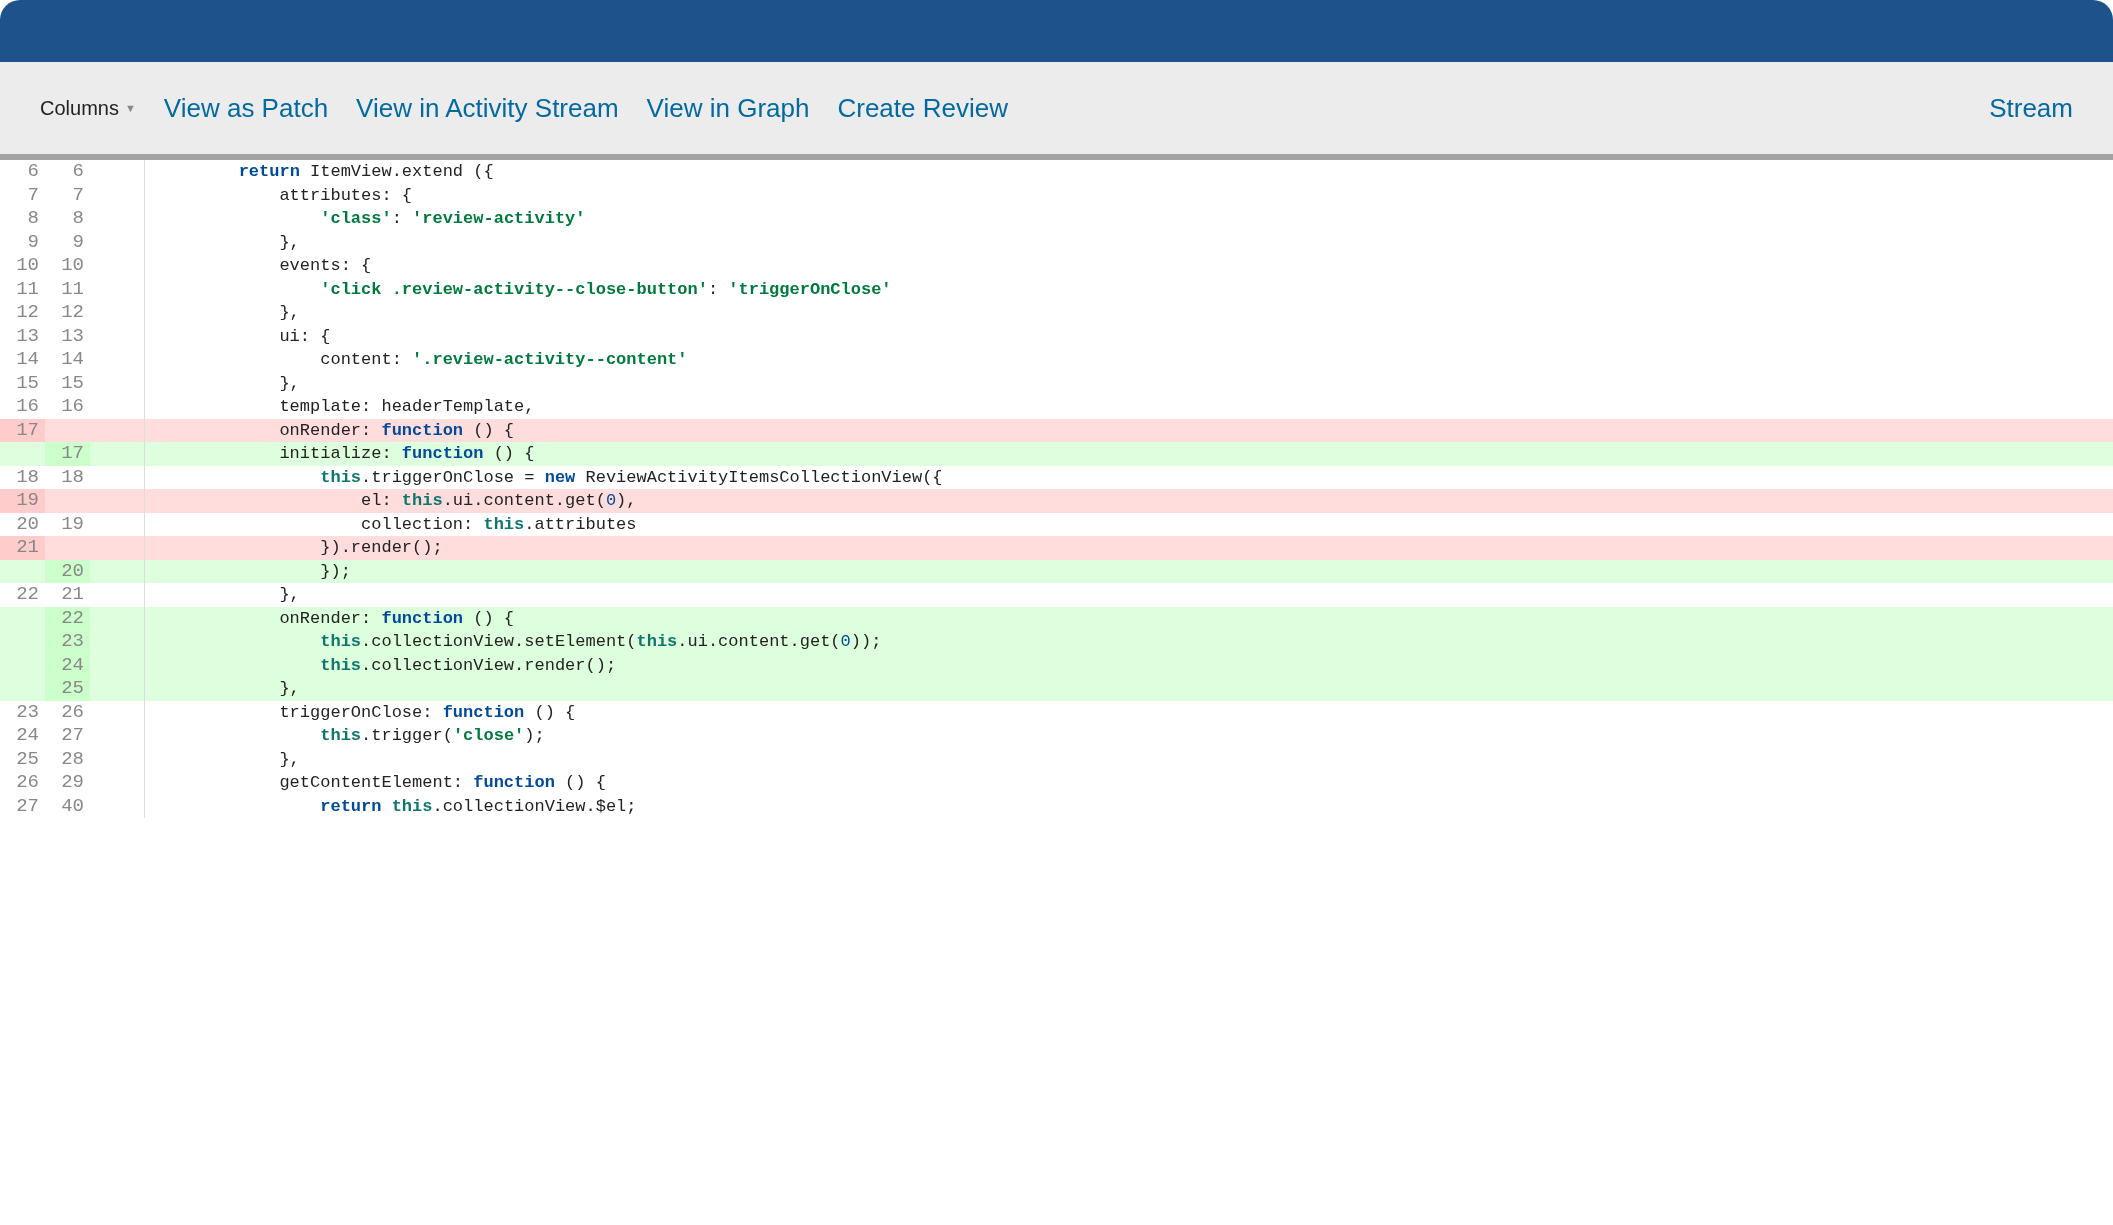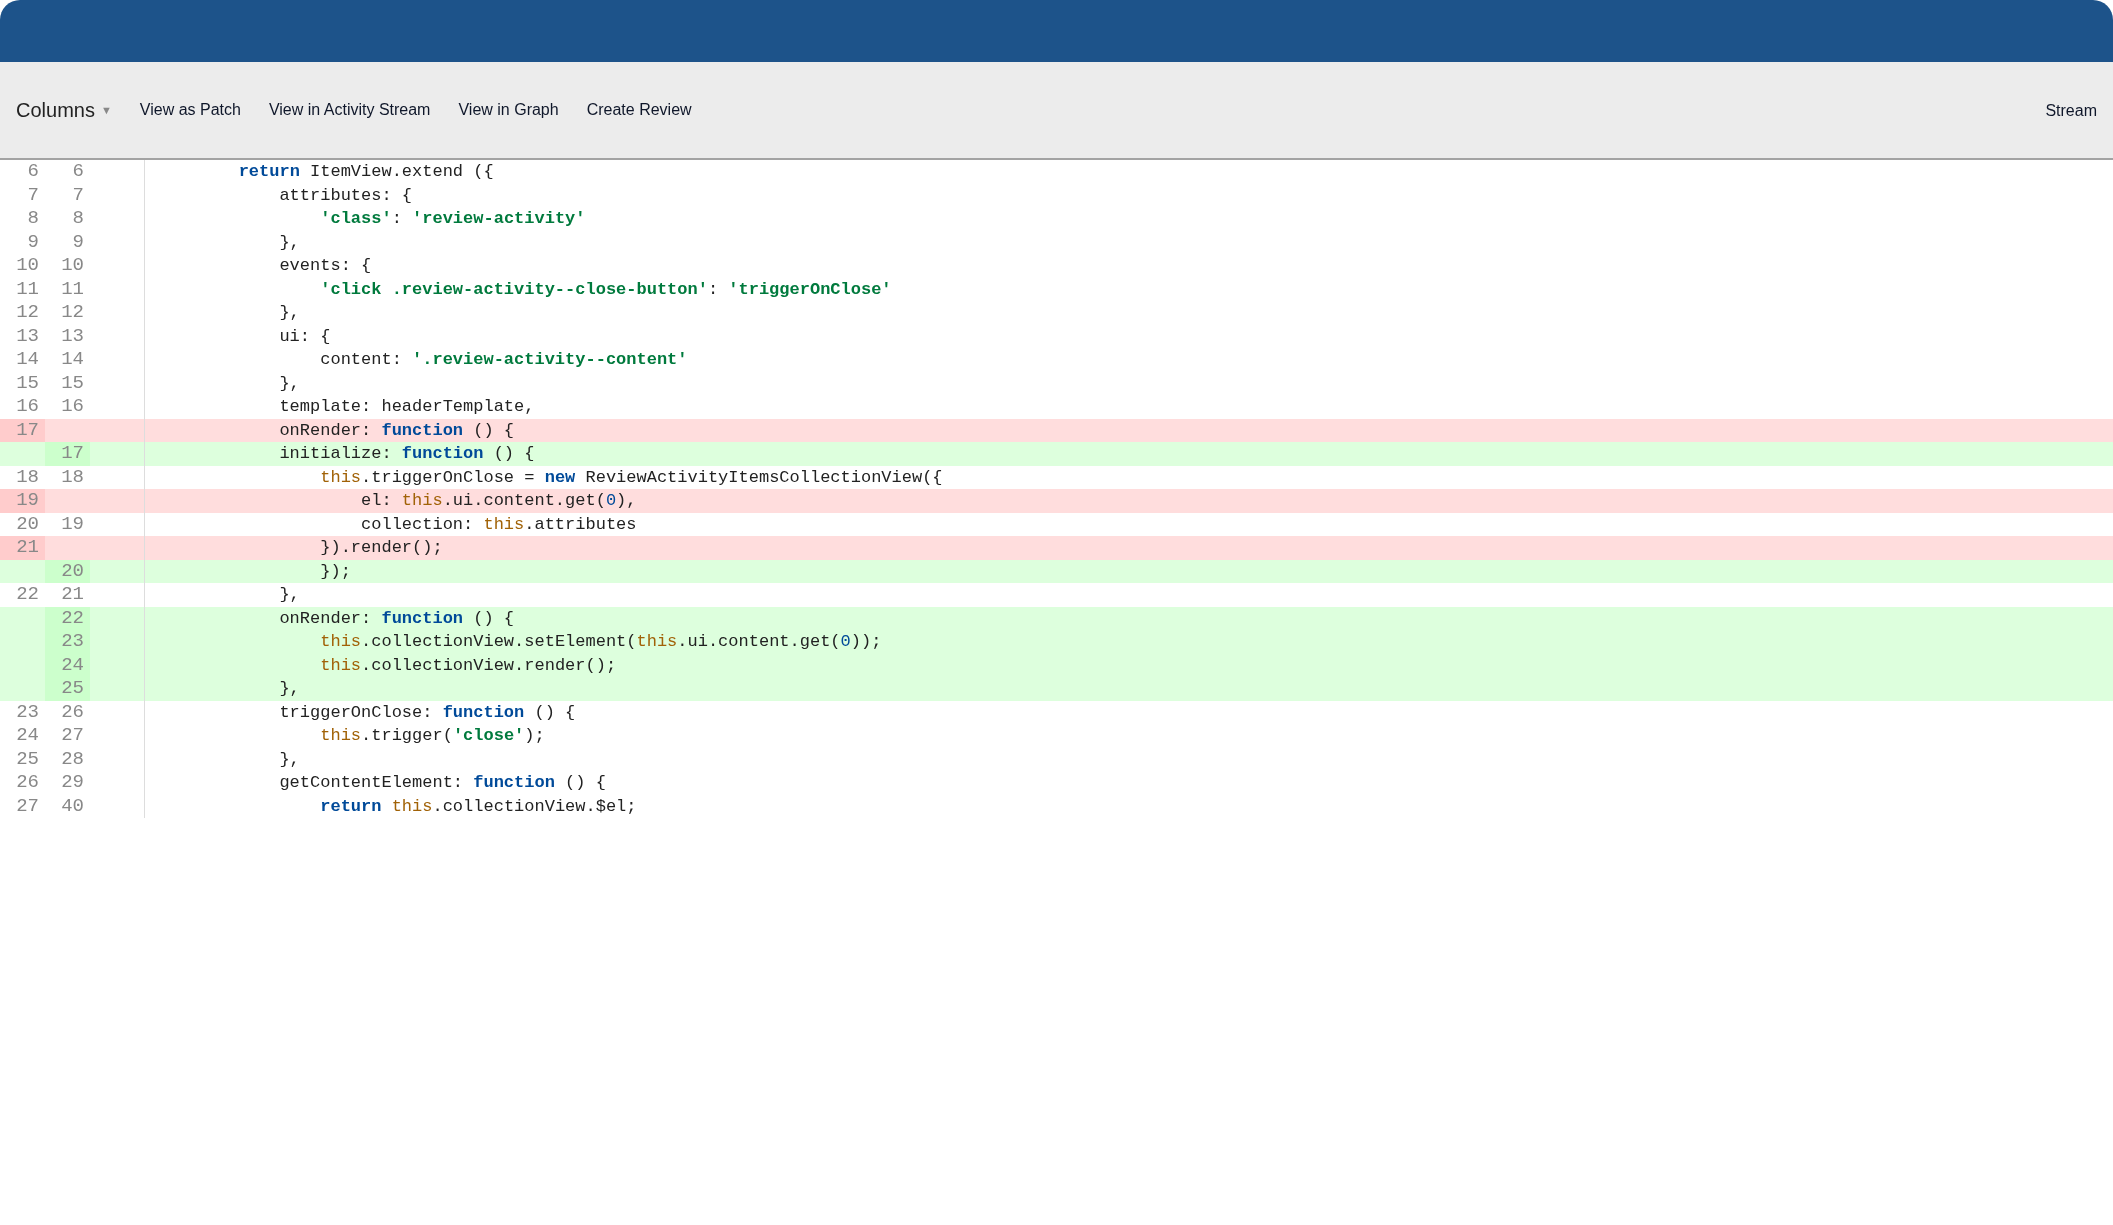--- a/index.html
+++ b/index.html
@@ -16,22 +16,22 @@
   background: #1d538a;
   height: 62px;
   border-top-left-radius: 20px;
   border-top-right-radius: 20px;
 }
 .toolbar {
   background: #ececec;
   height: 98px;
   display: flex;
   align-items: center;
-  padding: 0 16px;
-  border-bottom: 2px solid #a3a3a3;
+  padding: 0 40px;
+  border-bottom: 6px solid #a3a3a3;
 }
 .toolbar-left {
   display: flex;
   align-items: center;
   gap: 28px;
 }
 .toolbar-right {
   margin-left: auto;
 }
 .columns-btn {
@@ -40,22 +40,22 @@
   display: flex;
   align-items: center;
   gap: 6px;
   cursor: pointer;
 }
 .columns-btn .caret {
   font-size: 11px;
   color: #888;
 }
 .toolbar-link {
-  color: #0f172a;
-  font-size: 16px;
+  color: #0369a1;
+  font-size: 26px;
   cursor: pointer;
 }
 .diff-container {
   background: #fff;
 }
 .diff-row {
   display: flex;
   min-height: 23.5px;
   line-height: 23.5px;
 }
@@ -101,21 +101,21 @@
 }
 .diff-row.add .ln-new {
   background: #ccffcc;
 }
 .diff-row.add .gutter-gap {
   background: #ddffdd;
 }
 .tok-kw { color: #004a99; font-weight: bold; }
 .tok-str { color: #007a3d; font-weight: bold; }
 .tok-num { color: #004a99; }
-.tok-this { color: #a16207; font-weight: normal; }
+.tok-this { color: #0f766e; font-weight: bold; }
 </style>
 </head>
 <body>
 
 <div class="header-bar"></div>
 
 <div class="toolbar">
   <div class="toolbar-left">
     <div class="columns-btn">
       <span>Columns</span>

